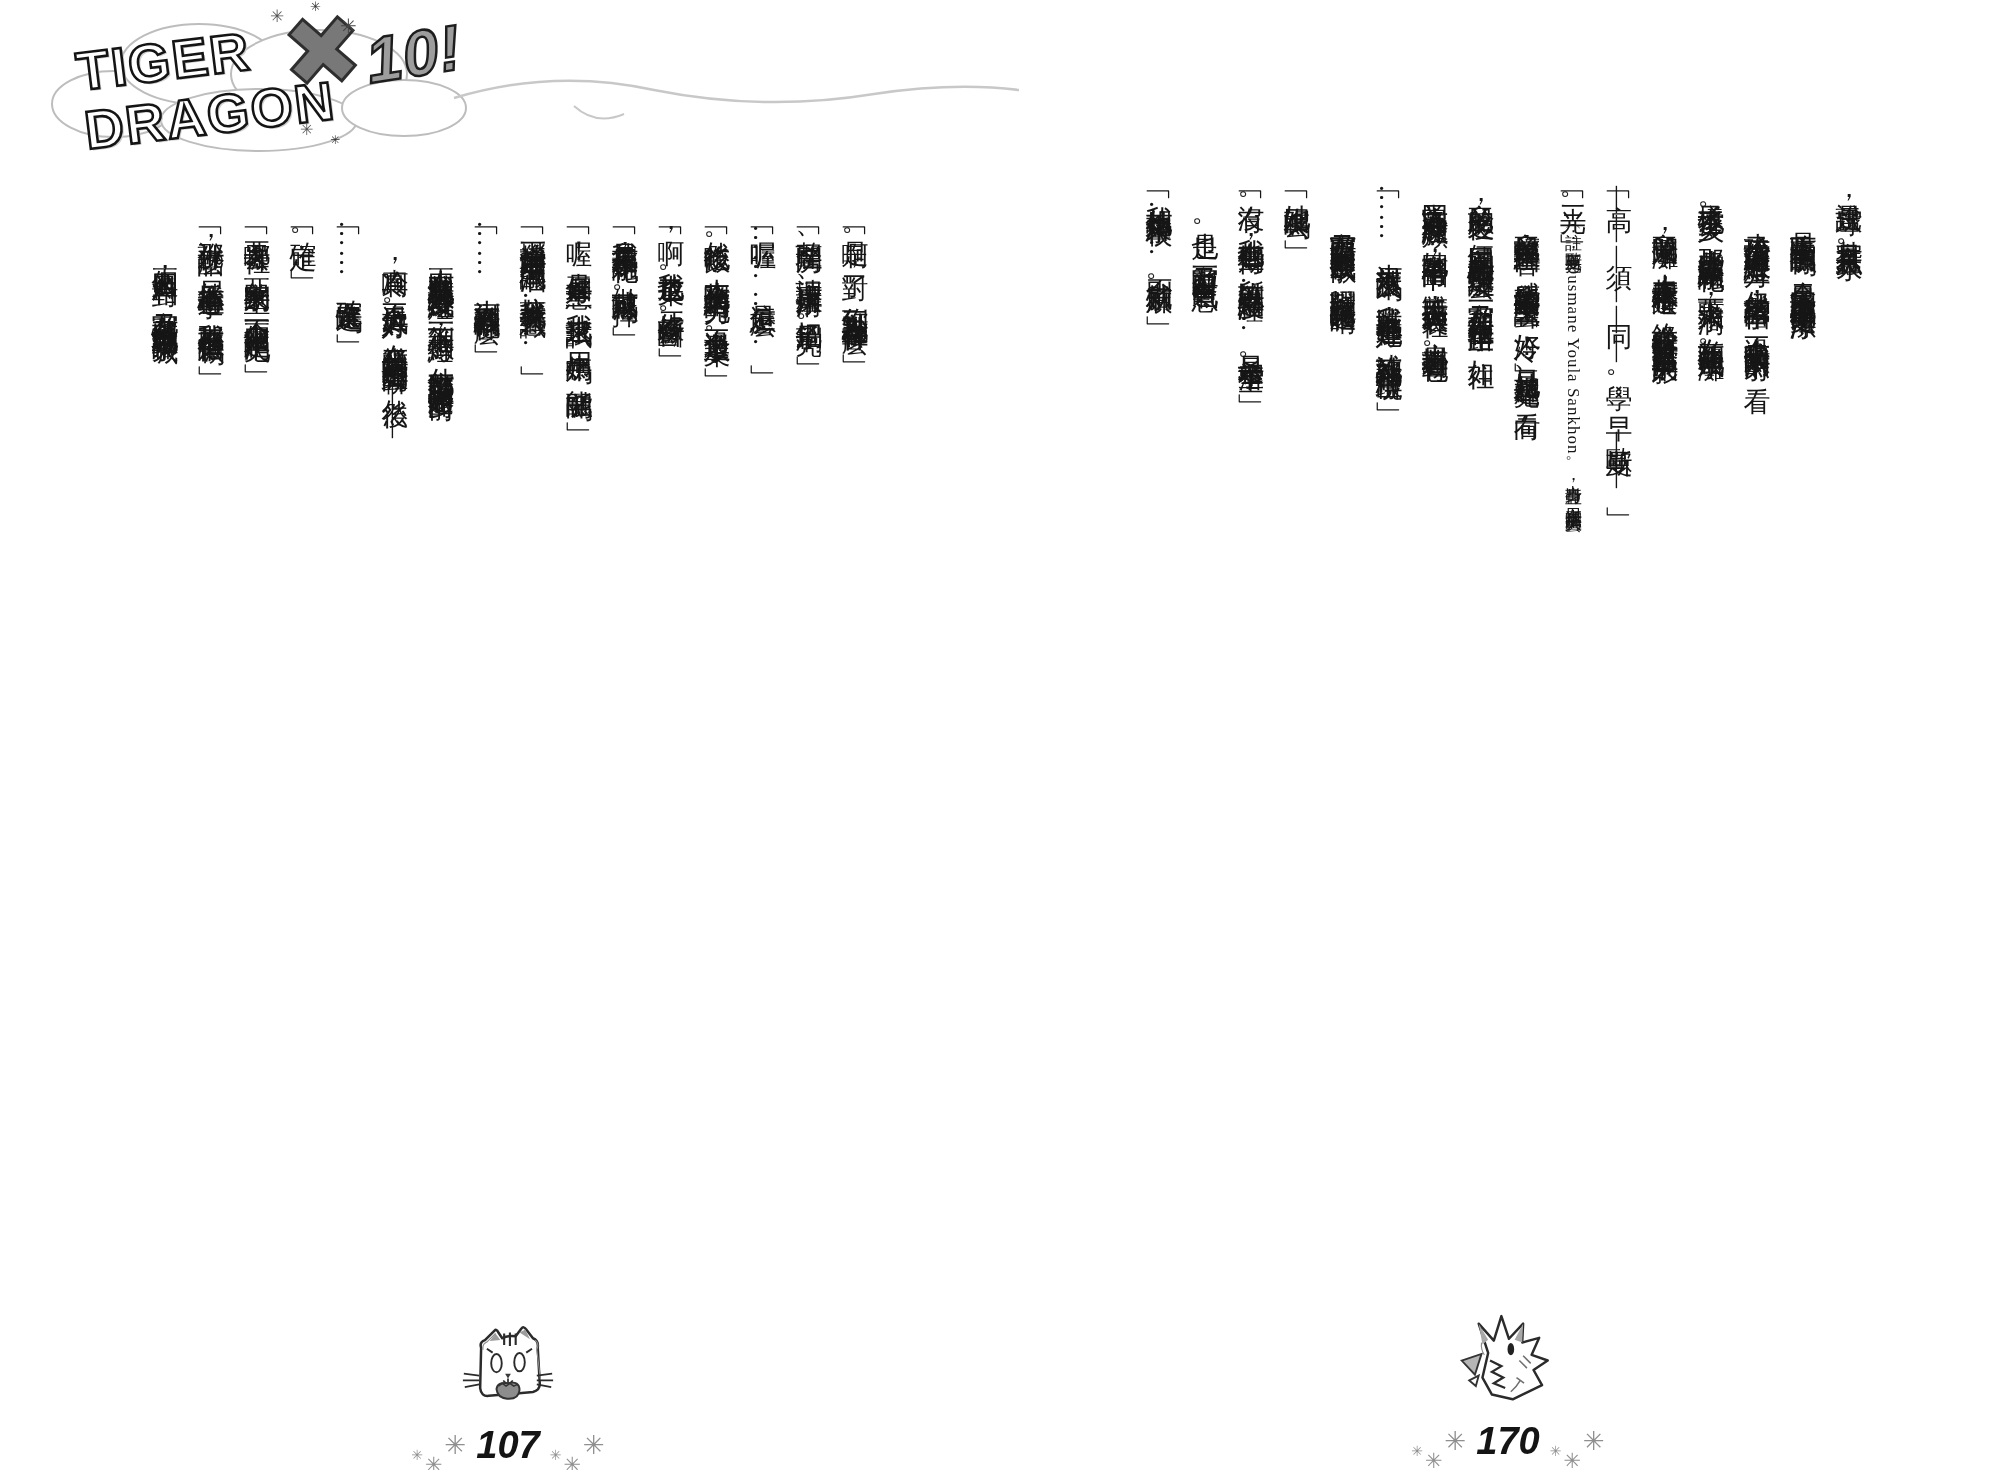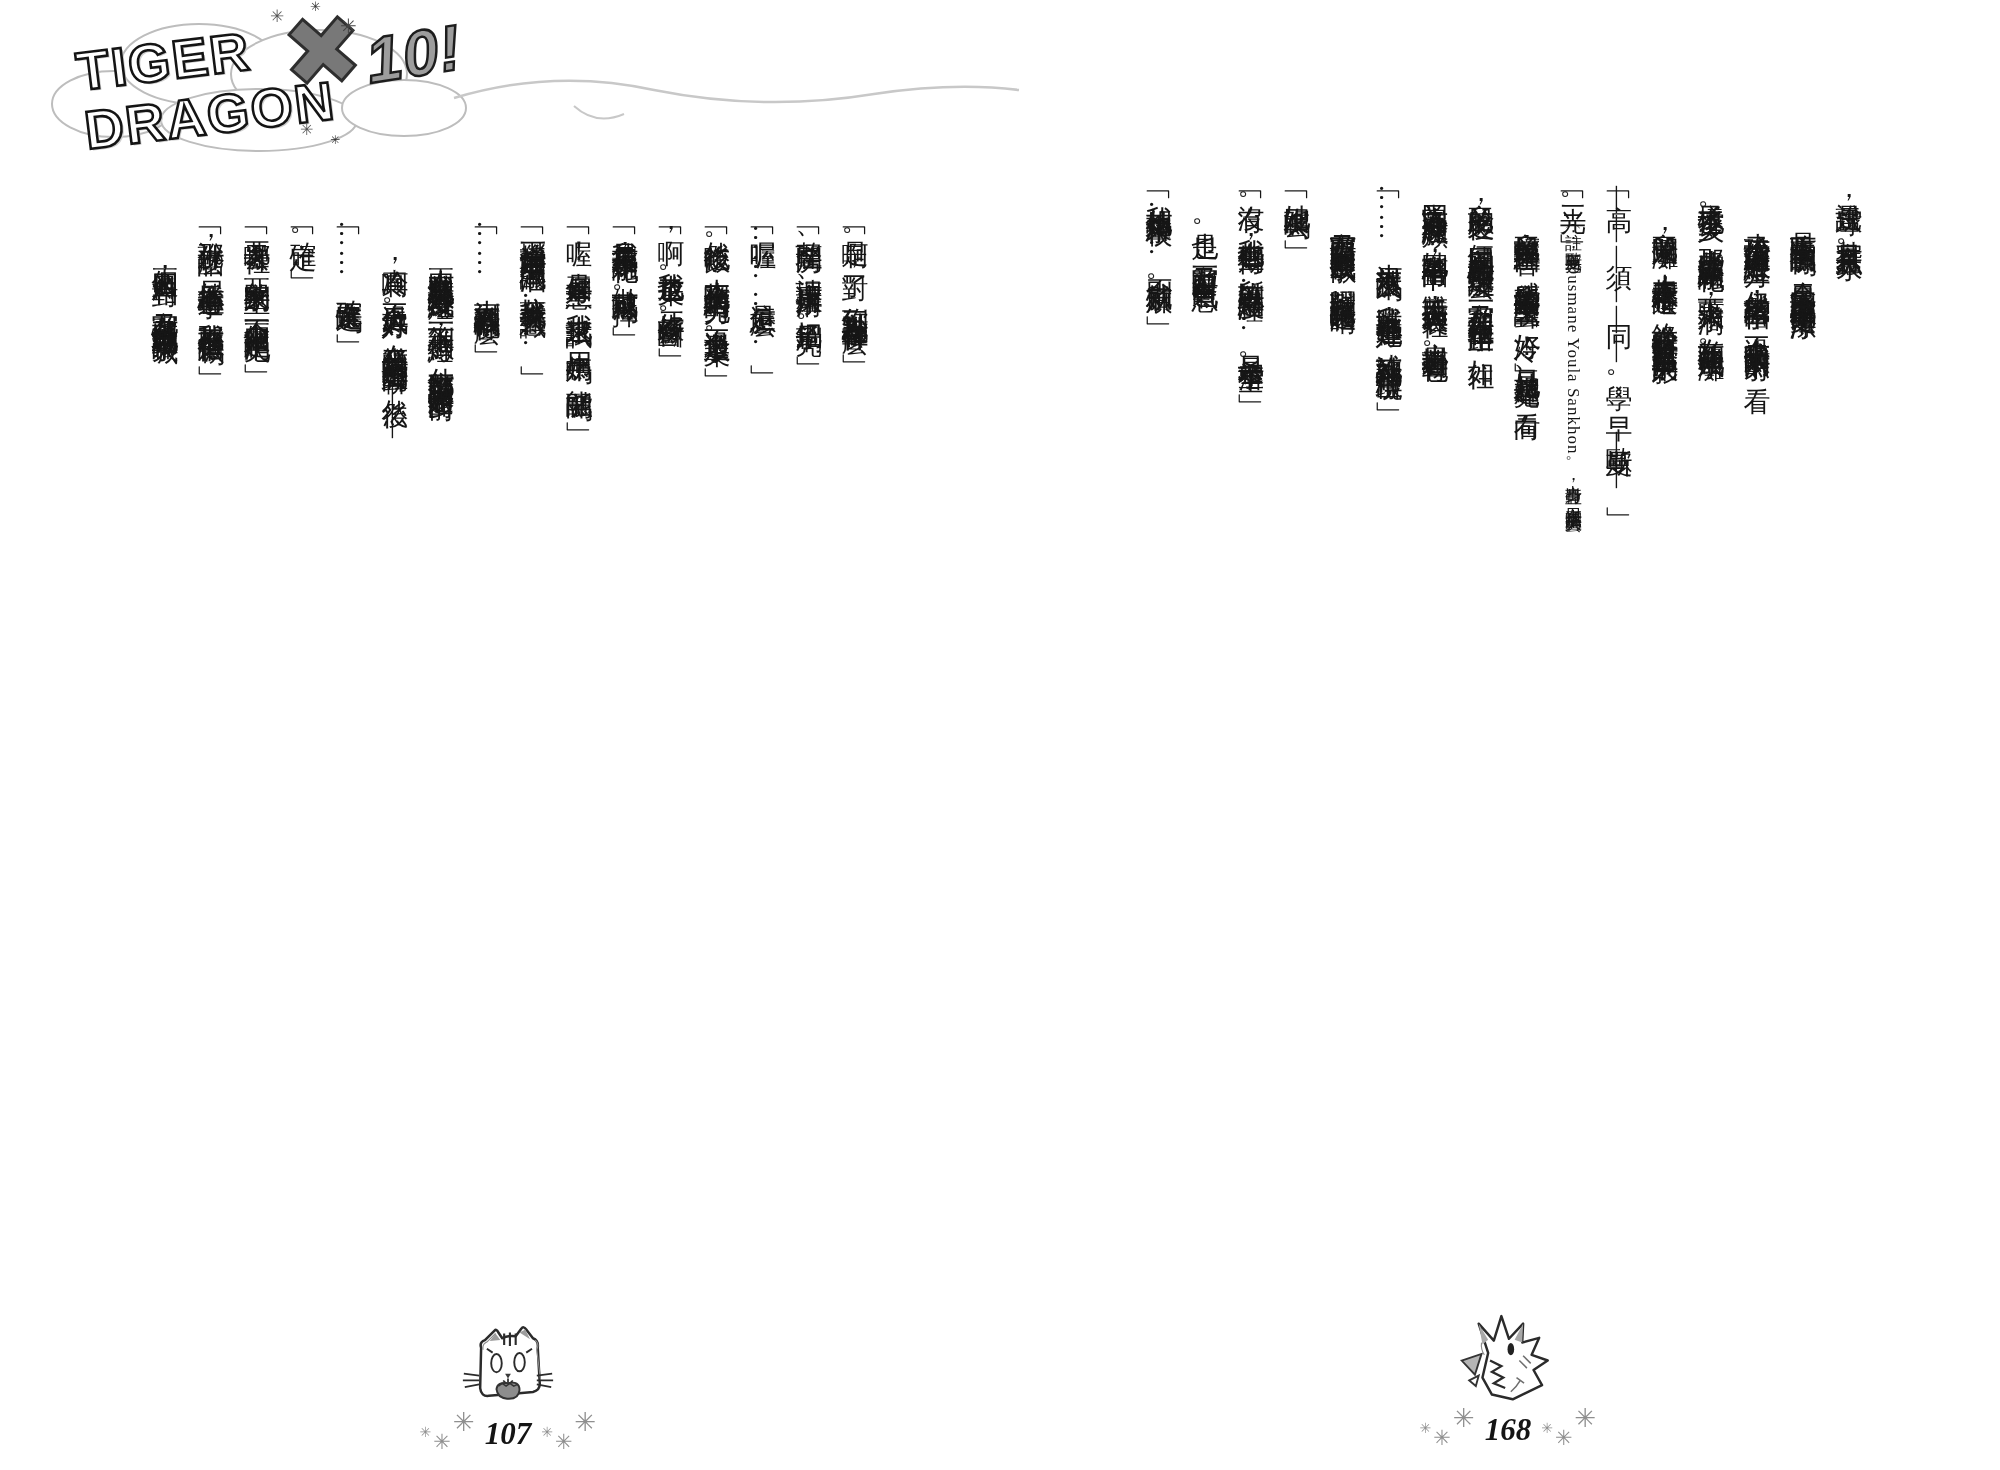--- a/index.html
+++ b/index.html
@@ -47,23 +47,23 @@
     -webkit-text-stroke:2.5px #1d1d1d;transform:rotate(-9deg);letter-spacing:1px;
   }
   .logo-spark{position:absolute;font-family:"DejaVu Sans",sans-serif;line-height:1;}
   
   .footer{position:absolute;width:240px;text-align:center;}
   #footer-left{left:388px;top:1316px;}
   #footer-right{left:1388px;top:1308px;}
   .mascot{display:block;margin:0 auto;}
   .numrow{display:flex;justify-content:center;align-items:flex-end;margin-top:0;}
   .pagenum{
-    font-family:Liberation Serif, serif;
-    font-style:italic;font-weight:bold;font-size:31px;color:#141414;
-    margin:0 10px;line-height:1;
+    font-family:Liberation Sans, sans-serif;
+    font-style:italic;font-weight:bold;font-size:38px;color:#141414;
+    margin:8px 10px;line-height:1;
   }
   .star{color:#8f8f8f;font-family:"DejaVu Sans",sans-serif;line-height:1;display:inline-block;}
   .s-sm{font-size:14px;transform:translateY(-10px);}
   .s-md{font-size:21px;transform:translateY(4px);margin:0 2px;}
   .s-lg{font-size:26px;transform:translateY(-14px);}
 </style>
 </head>
 <body>
 
 <div id="spread">
@@ -165,20 +165,20 @@
       <ellipse cx="58" cy="40" rx="3.5" ry="6.5" fill="#222222"></ellipse>
       <path d="M36 52 L48 58 L38 64 L50 70 L40 76 L52 81" fill="none" stroke="#2b2b2b" stroke-width="2.4"></path>
       <path d="M67 52 L75 60 M71 47 L79 55 M64 70 L72 76" stroke="#6f6f6f" stroke-width="1.6" fill="none"></path>
       <path d="M58 85 Q64 80 68 73" stroke="#6f6f6f" stroke-width="1.6" fill="none"></path>
       <path d="M30 46 Q26 40 27 33" stroke="#8a8a8a" stroke-width="1.2" fill="none"></path>
     </svg>
     <div class="numrow">
       <span class="star s-sm">✳</span>
         <span class="star s-md">✳</span>
         <span class="star s-lg">✳</span>
-      <span class="pagenum">168</span>
+      <span class="pagenum">170</span>
       <span class="star s-sm">✳</span>
         <span class="star s-md">✳</span>
         <span class="star s-lg">✳</span>
     </div>
   </div>
 
 </div>
 
 </body></html>

